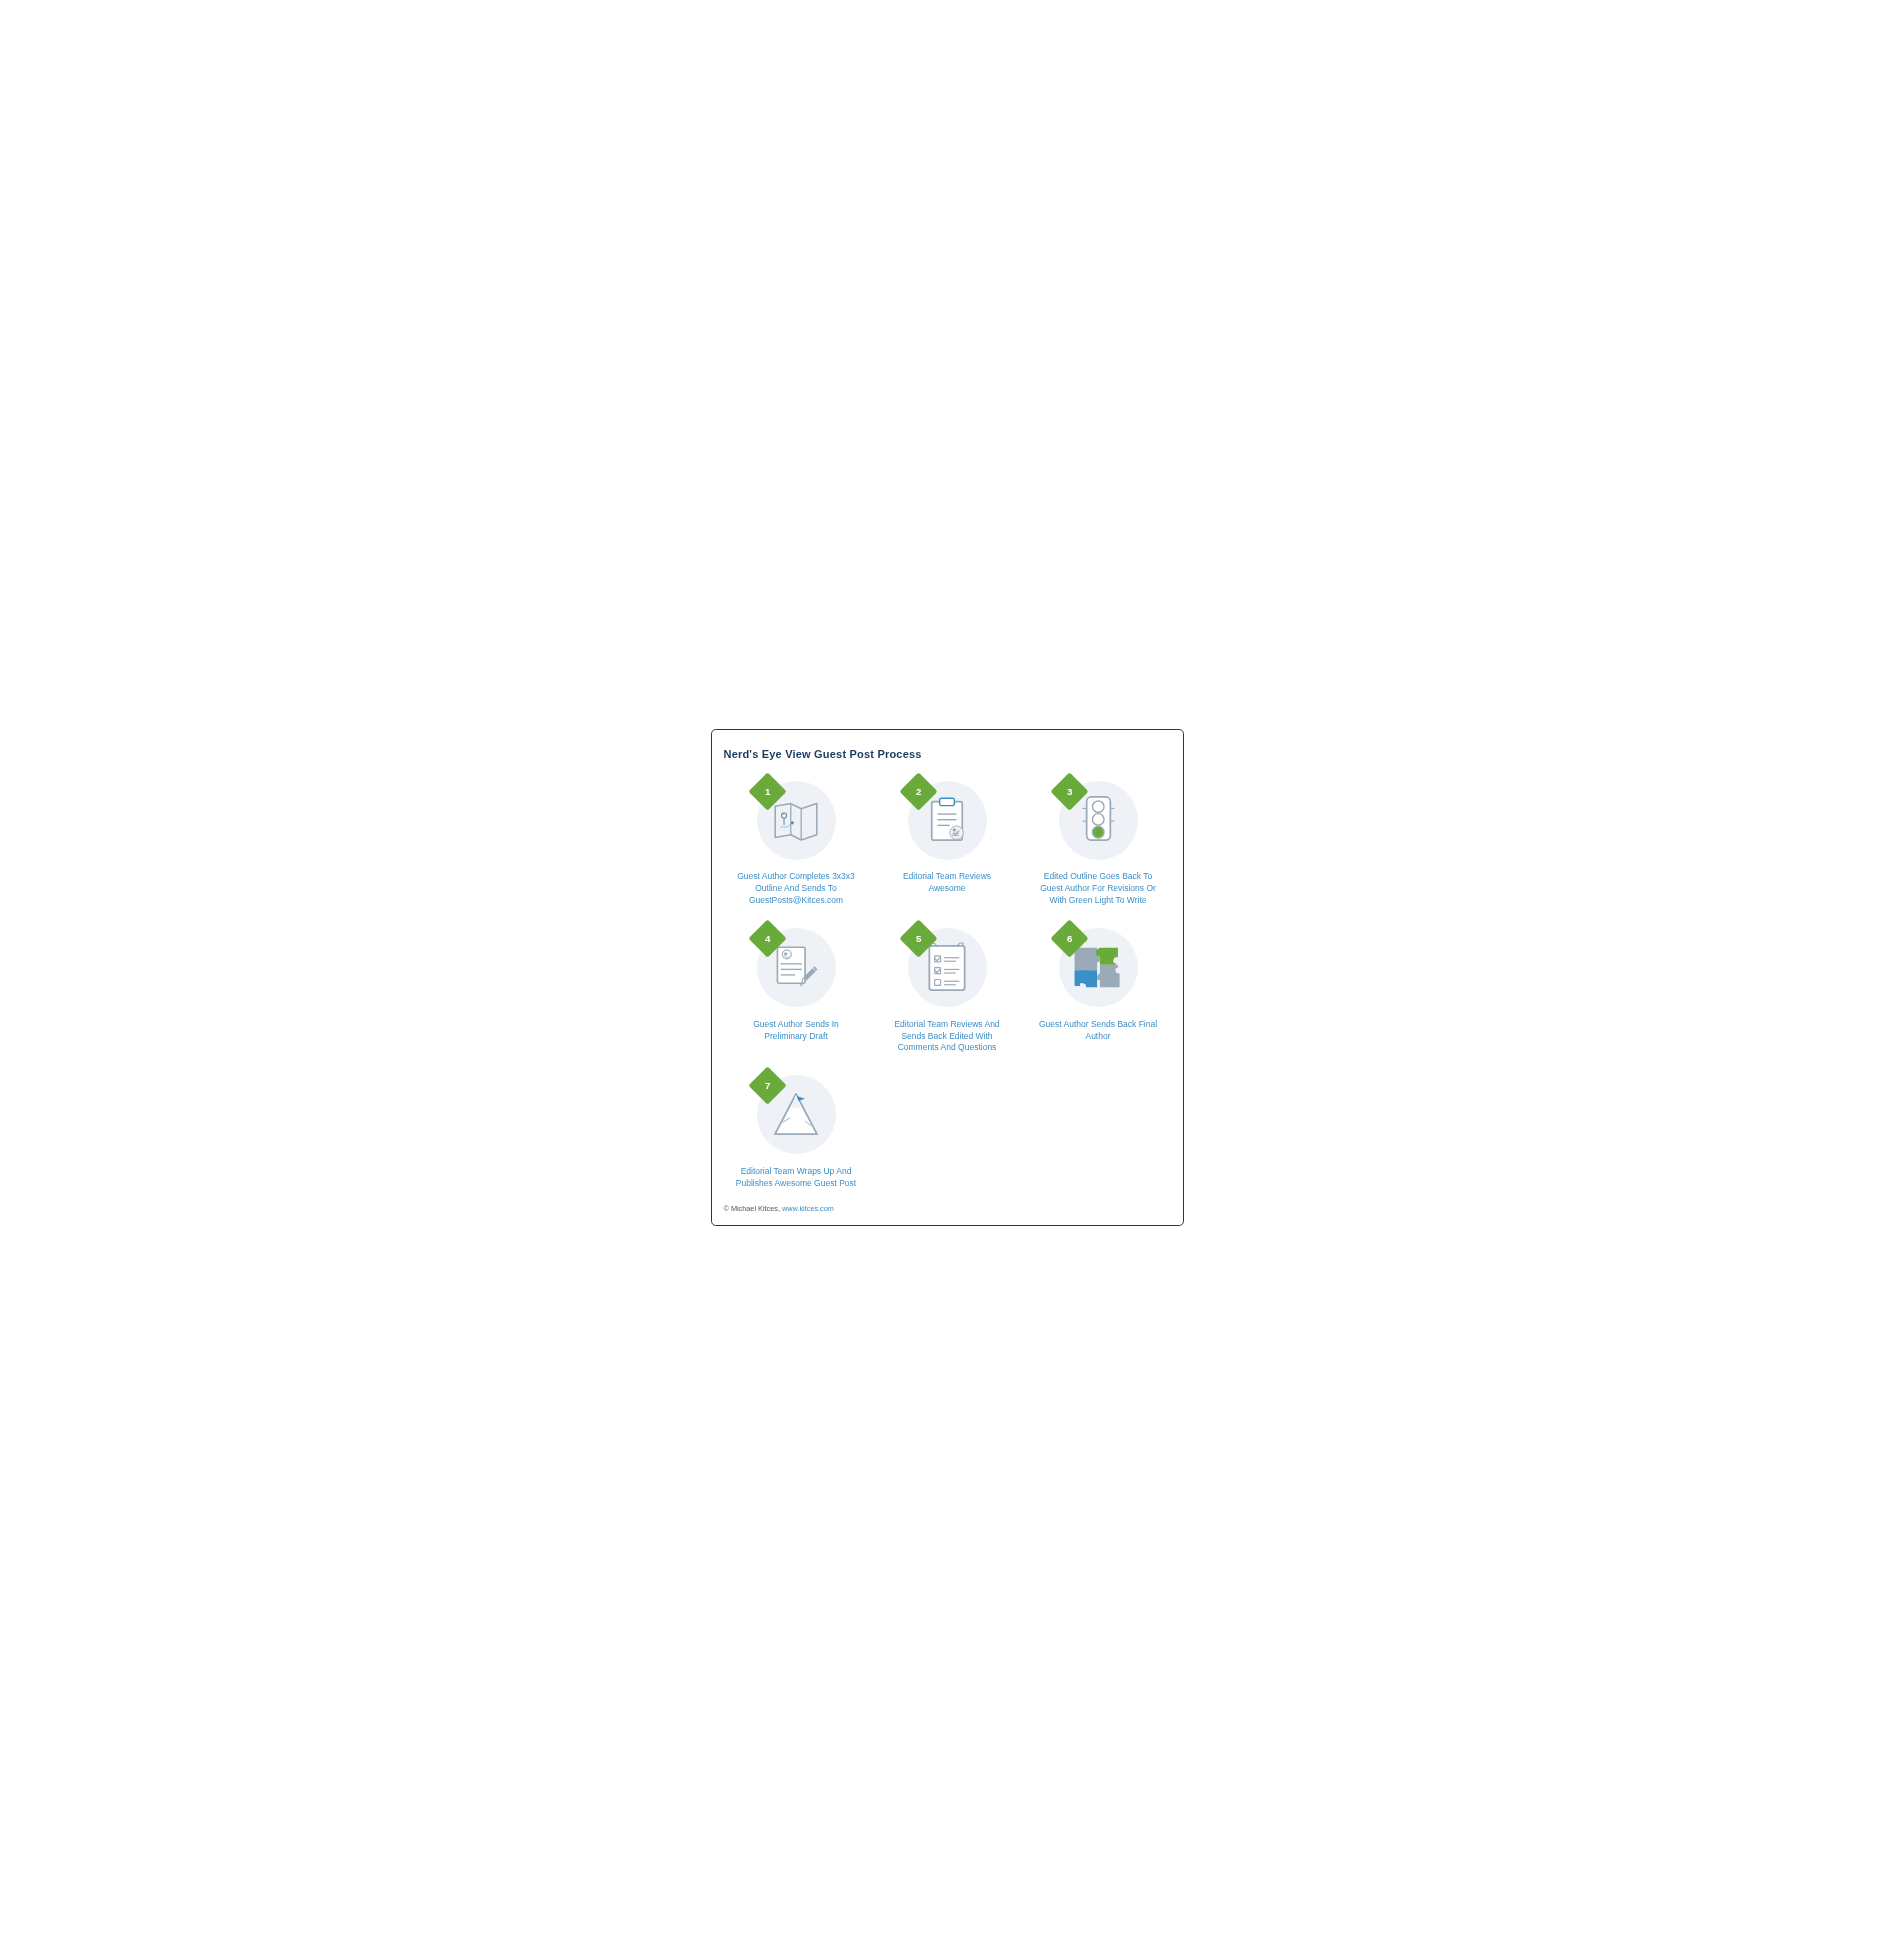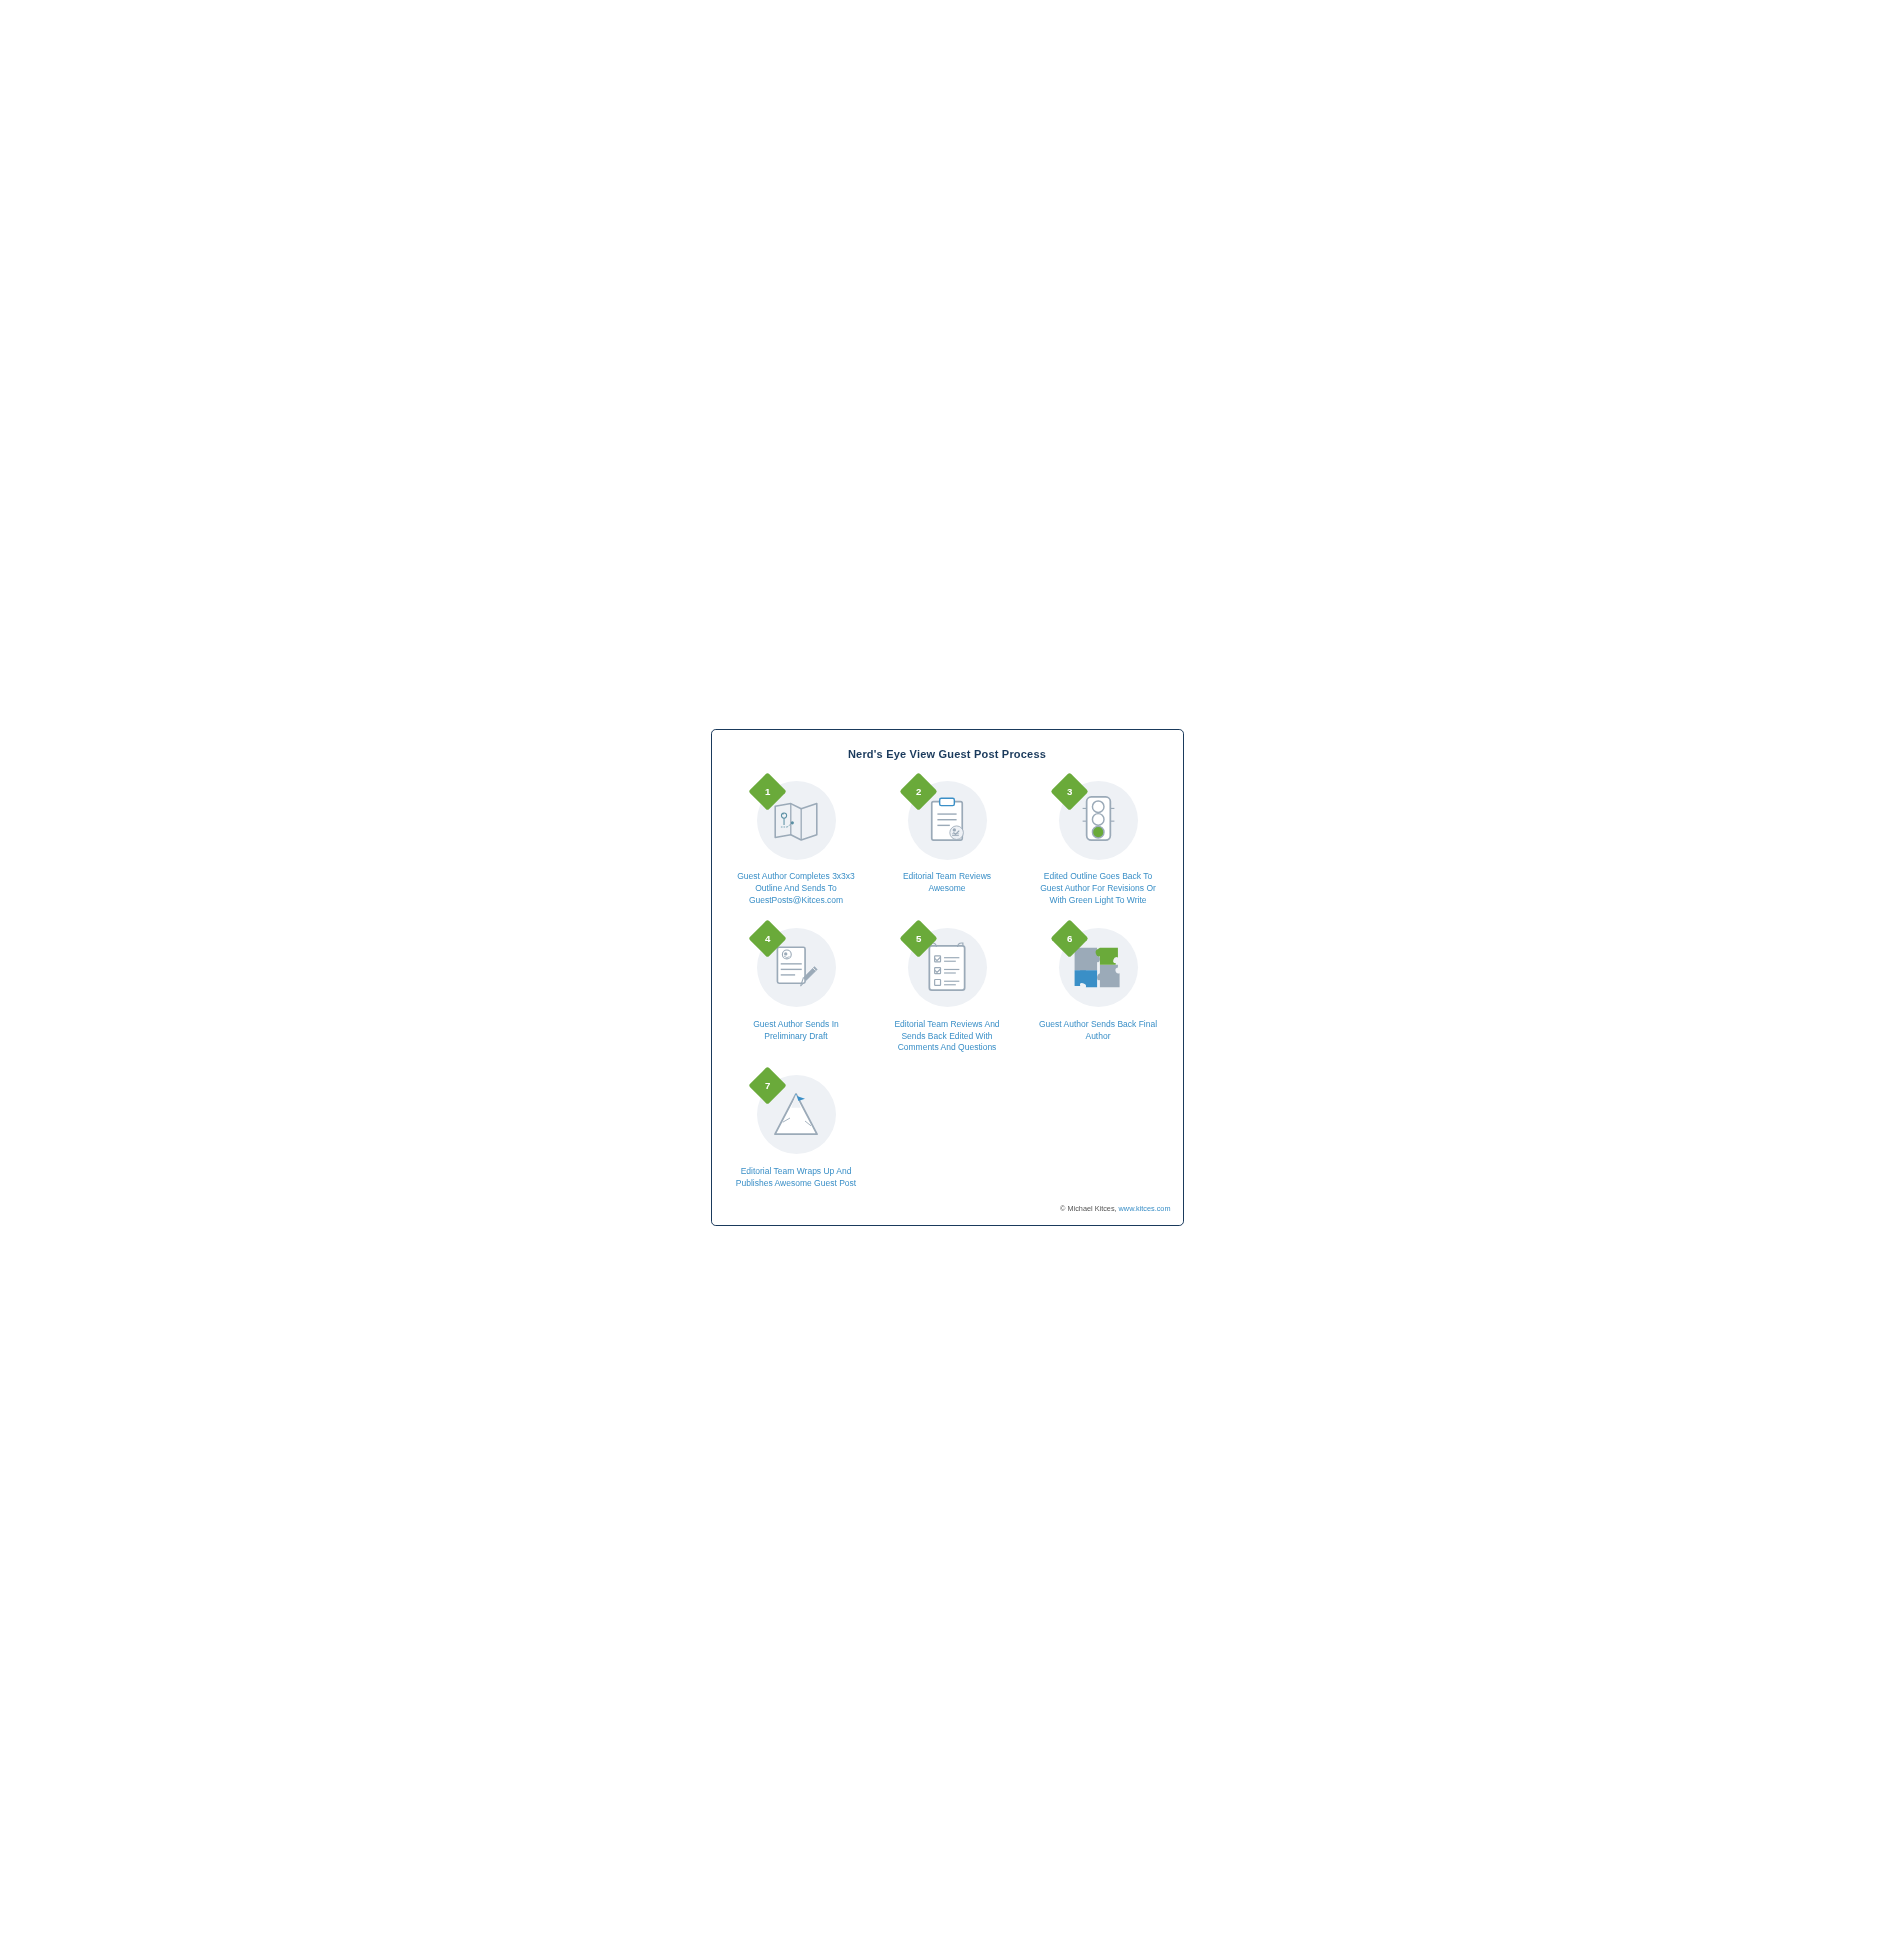--- a/index.html
+++ b/index.html
@@ -14,21 +14,20 @@
     }
     .card {
       border: 1.2px solid #1a3a5c;
       border-radius: 4.8px;
       background: #fff;
       width: 473px;
       padding: 18px 12px 12px;
       position: relative;
     }
     .page-title {
-      text-align: center;
       font-size: 11px;
       font-weight: bold;
       color: #1a3a5c;
       margin-bottom: 18px;
       letter-spacing: 0.2px;
     }
     .grid {
       display: grid;
       grid-template-columns: repeat(3, 1fr);
       gap: 18px 6px;
@@ -78,21 +77,21 @@
     }
     .step-label {
       font-size: 8.5px;
       font-weight: normal;
       color: #3a8fc7;
       line-height: 1.4;
       max-width: 121px;
     }
     .footer {
       margin-top: 14.5px;
-      text-align: right;
+      text-align: left;
       font-size: 7.3px;
       color: #555;
     }
     .footer a {
       color: #3a8fc7;
       text-decoration: none;
     }
 
     
     svg { overflow: visible; }

